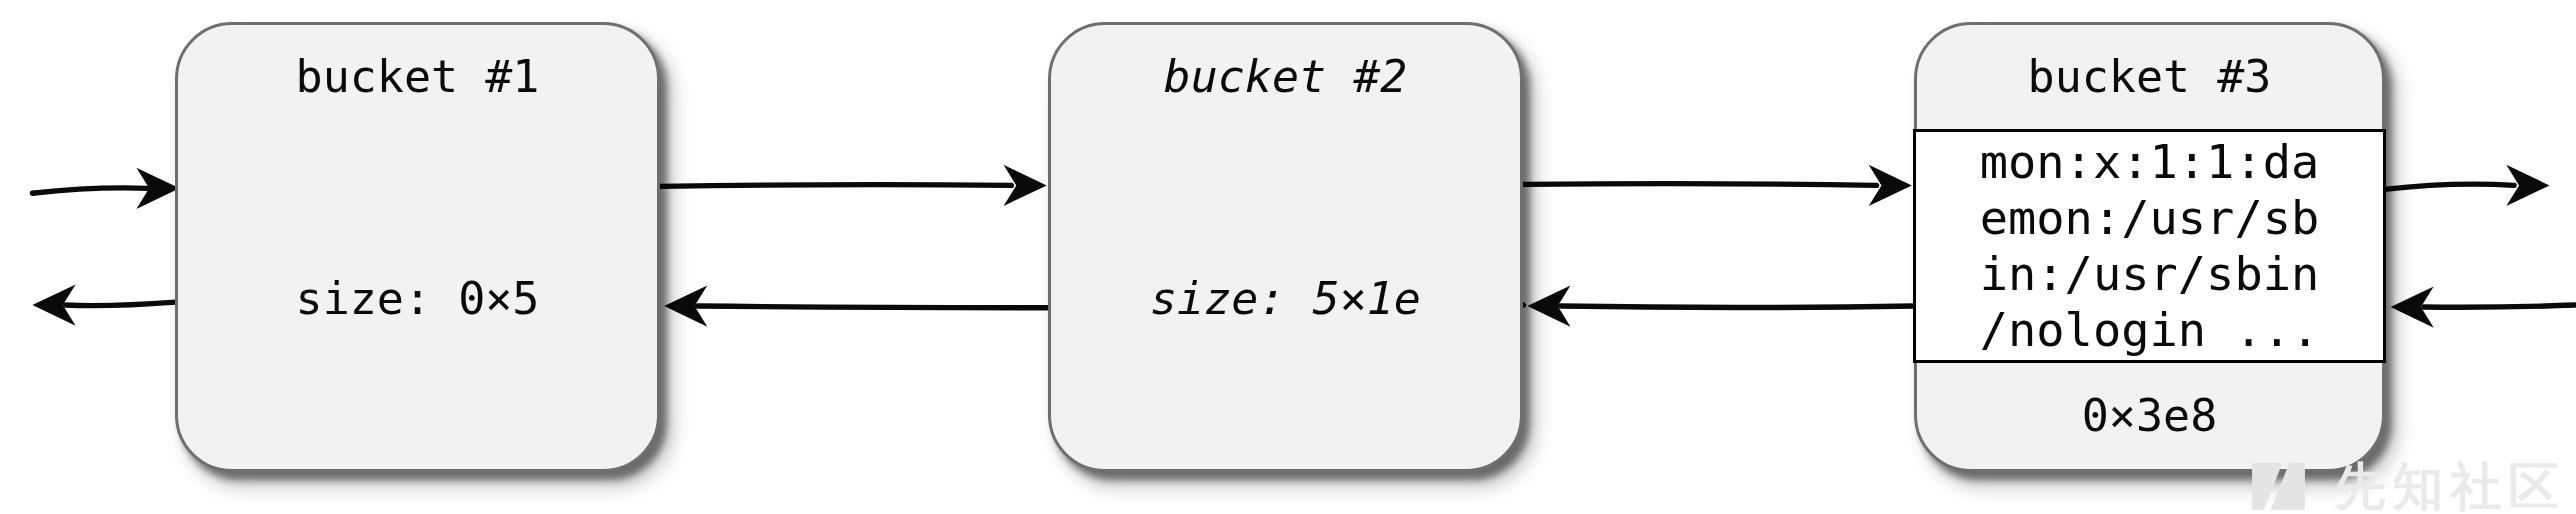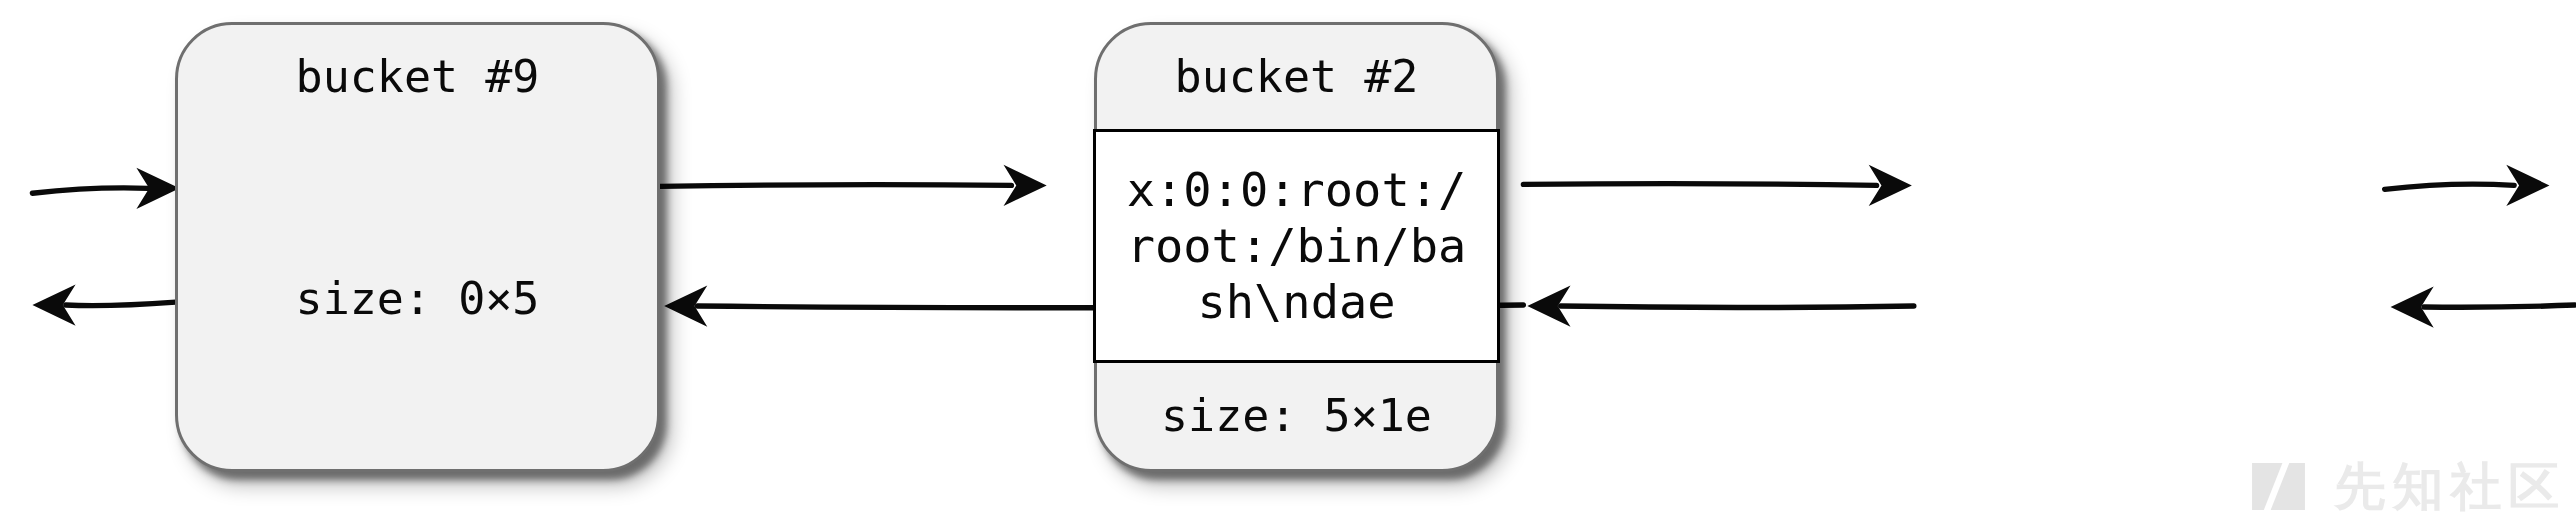--- a/index.html
+++ b/index.html
@@ -18,21 +18,21 @@
   .bucket{
     position:absolute;top:21.6px;height:450px;
     background:#f2f2f2;
     border:3.9px solid #6f6f6f;
     border-radius:57px;
     box-sizing:border-box;
     box-shadow:6.9px 7.9px 7.9px rgba(0,0,0,0.45), 11.8px 13.7px 19.6px rgba(0,0,0,0.25);
     display:flex;flex-direction:column;
   }
   .bucket-1{left:175px;width:485px;}
-  .bucket-2{left:1094px;width:405px;}
+  .bucket-2{left:1048px;width:475px;font-style:italic;}
   .bucket-3{left:1914px;width:471px;}
 
   .bucket-header{
     flex:0 0 104px;
     display:flex;align-items:center;justify-content:center;
     font-size:45px;line-height:45px;
   }
   .bucket-body{
     flex:0 0 234px;
     margin:0 -3.9px;
@@ -97,32 +97,37 @@
       <path d="M2430,193 Q2500,185 2562,189"></path>
       <polygon points="2598,189 2554,168 2567,189 2554,210"></polygon>
     </g>
     <g>
       <path d="M2624,311 Q2545,314 2470,313"></path>
       <polygon points="2436,313 2480,292 2467,313 2480,334"></polygon>
     </g>
   </svg>
 
   <div class="bucket bucket-1">
-    <div class="bucket-header">bucket #9</div>
+    <div class="bucket-header">bucket #1</div>
     <div class="bucket-footer">size: 0×5</div>
   </div>
 
   <div class="bucket bucket-2">
     <div class="bucket-header">bucket #2</div>
-    <div class="bucket-body">x:0:0:root:/
-root:/bin/ba
-sh\ndae</div>
     <div class="bucket-footer">size: 5×1e</div>
   </div>
 
+  <div class="bucket bucket-3">
+    <div class="bucket-header">bucket #3</div>
+    <div class="bucket-body">mon:x:1:1:da
+emon:/usr/sb
+in:/usr/sbin
+/nologin ...</div>
+    <div class="bucket-footer">0×3e8</div>
+  </div>
 
   <div class="watermark">
     <svg width="53" height="47" viewBox="0 0 54 48" xmlns="http://www.w3.org/2000/svg">
       <polygon points="0,0 31,0 12,48 0,48" fill="#e4e4e4"></polygon>
       <polygon points="38,0 54,0 54,48 19,48" fill="#e4e4e4"></polygon>
     </svg>
     <span class="watermark-text">先知社区</span>
   </div>
 
 </div>

